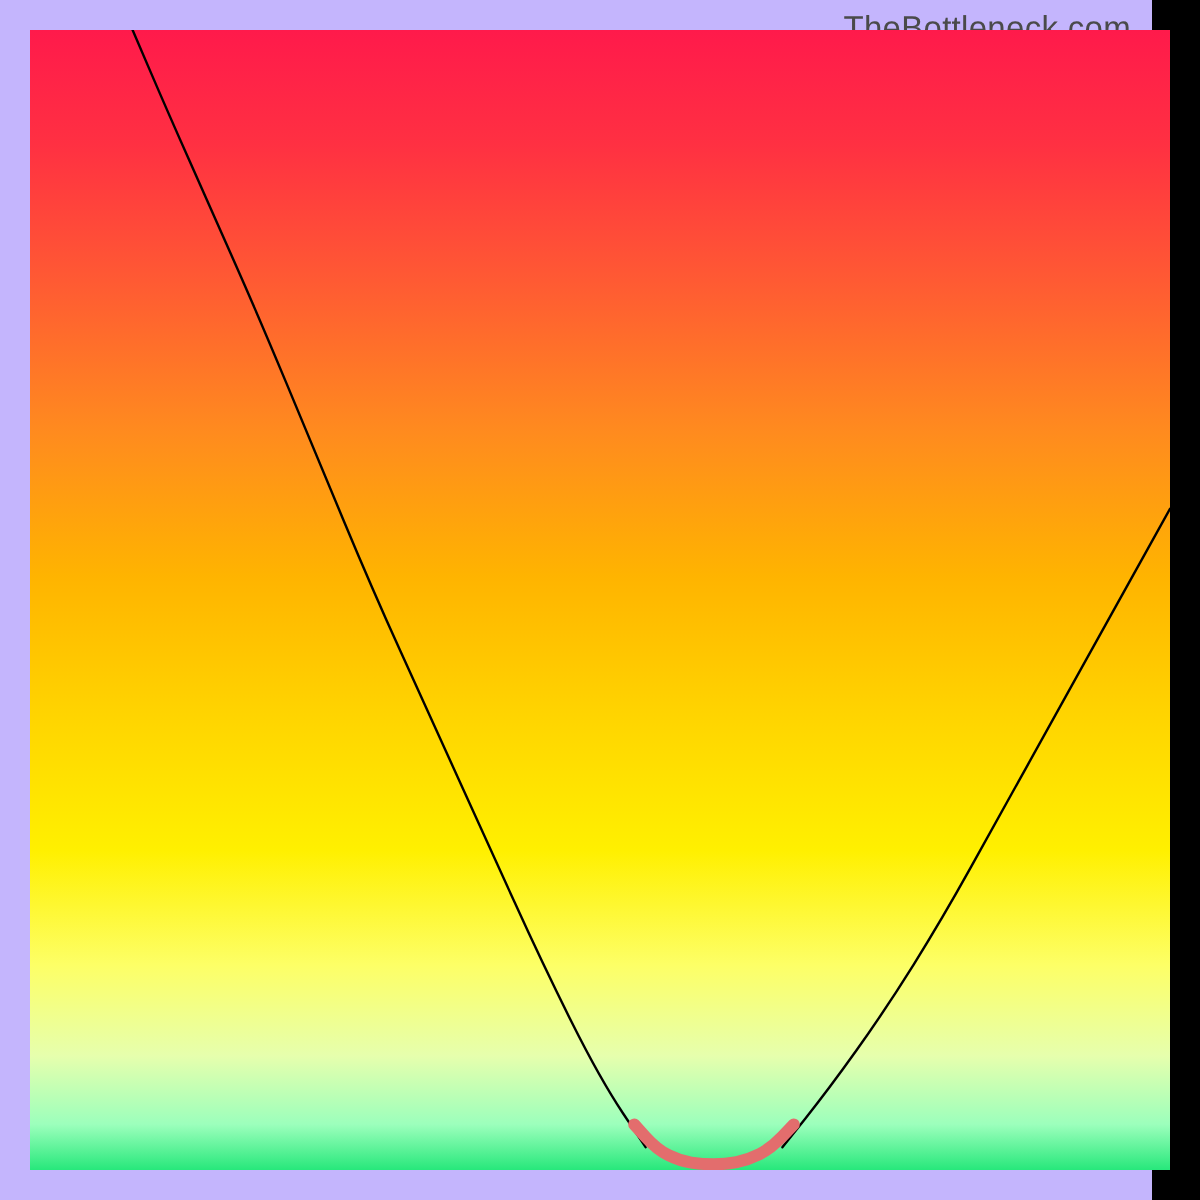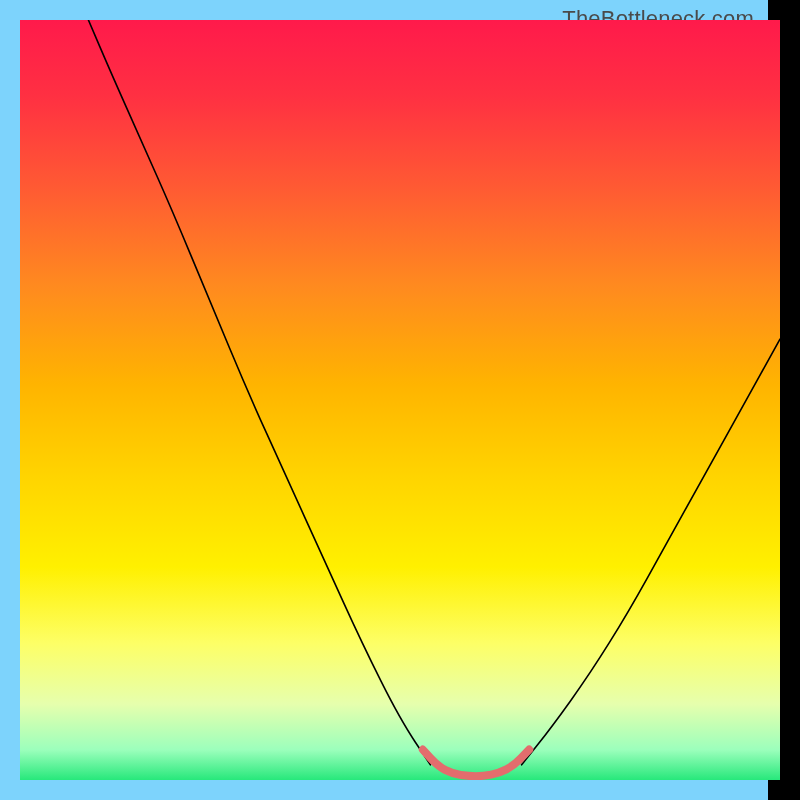--- a/index.html
+++ b/index.html
@@ -7,21 +7,21 @@
     padding: 0;
     width: 800px;
     height: 800px;
     background: #000;
     overflow: hidden;
   }
   .chart-wrap {
     position: relative;
     width: 768px;
     height: 800px;
-    background: #7dd3fc;
+    background: #c4b5fd;
   }
   .plot-area {
     position: absolute;
     left: 20px;
     top: 20px;
     width: 760px;
     height: 760px;
   }
   .watermark {
     position: absolute;

